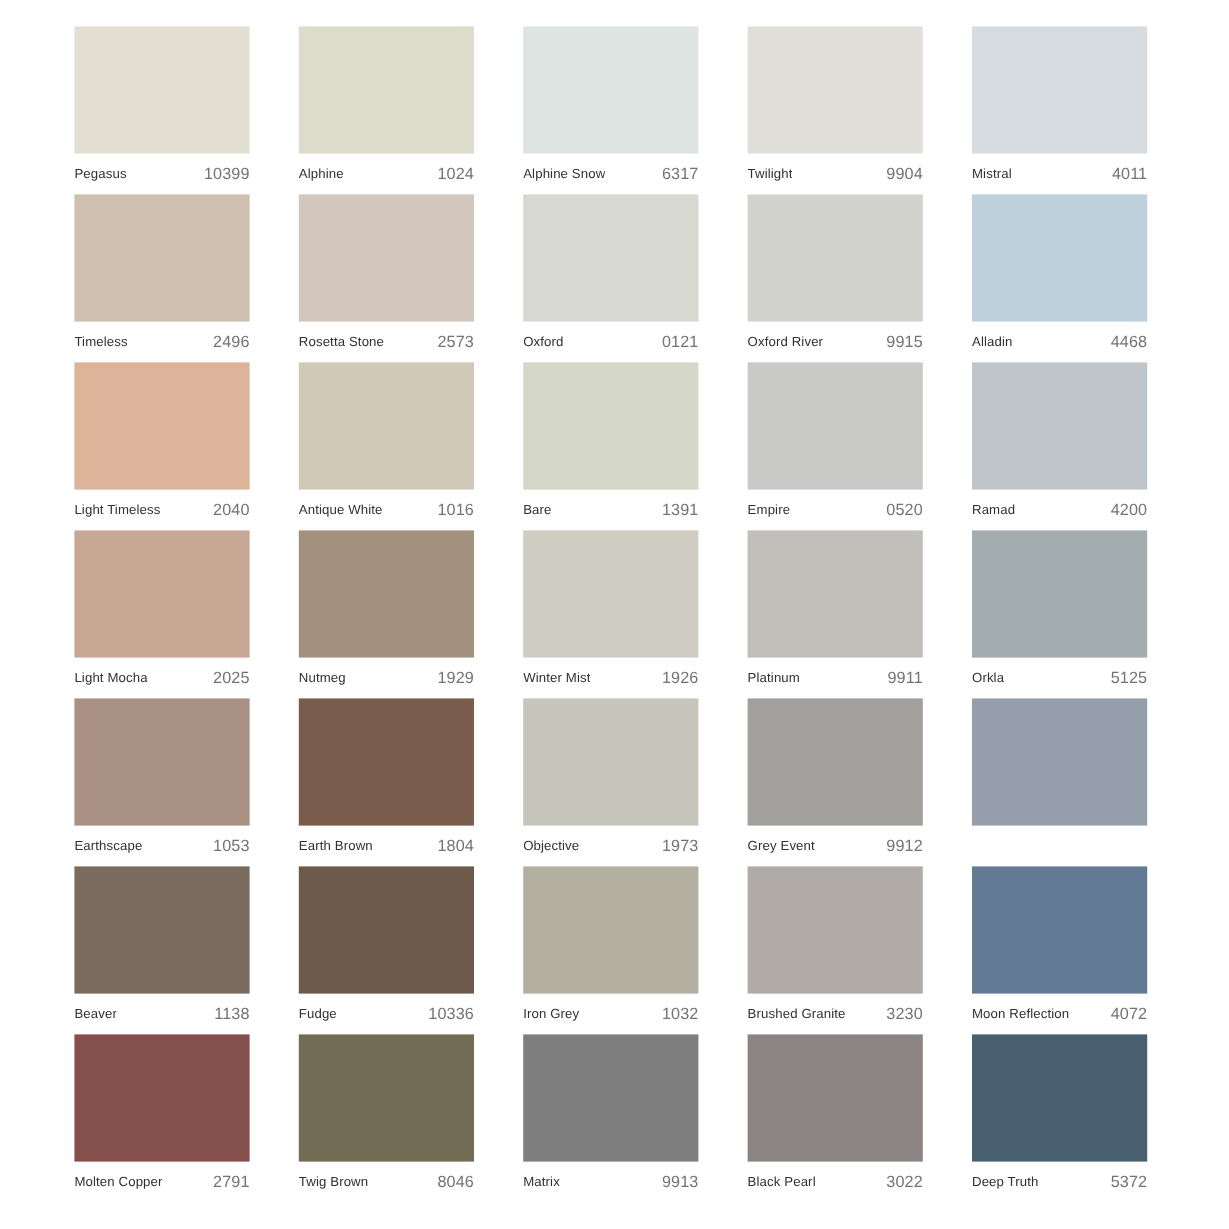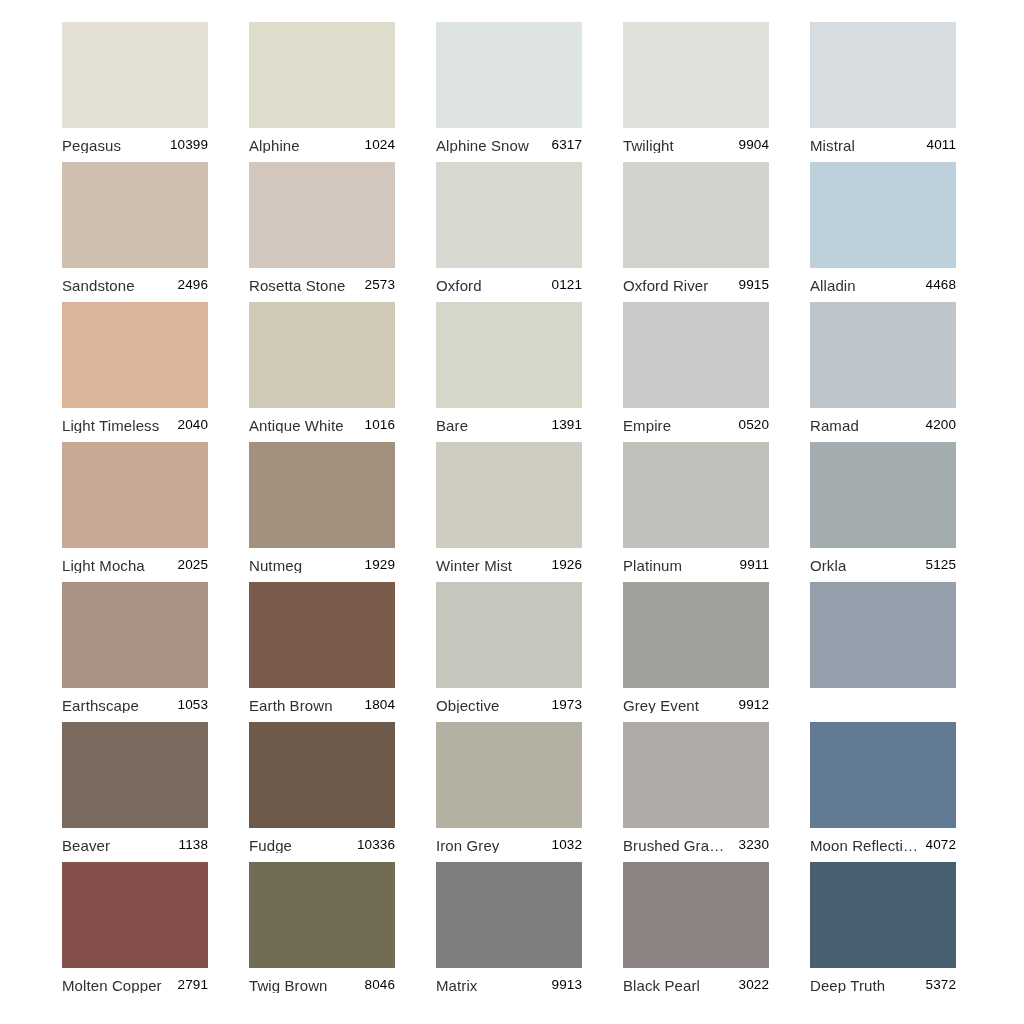--- a/index.html
+++ b/index.html
@@ -52,30 +52,30 @@
     align-items: center;
     justify-content: space-between;
     white-space: nowrap;
     font-size: 13.5px;
     line-height: 1;
     letter-spacing: 0.1px;
     color: #30302f;
   }
 
   .swatch-name {
-    font-size: 15px;
+    font-size: 11px;
     color: #30302f;
     text-align: center;
     overflow: hidden;
     text-overflow: ellipsis;
   }
 
   .swatch-code {
     font-size: 13.5px;
-    color: #000000;
+    color: #737373;
     text-align: right;
     padding-left: 6px;
   }
 </style>
 </head>
 <body style="background: rgb(255, 255, 255); color: rgb(48, 48, 47);">
 
 <main id="swatch-grid">
     <div class="swatch-cell">
       <div class="swatch-chip" style="background-color: rgb(227, 223, 210);"></div>
@@ -108,21 +108,21 @@
     <div class="swatch-cell">
       <div class="swatch-chip" style="background-color: rgb(214, 220, 224);"></div>
       <div class="swatch-caption">
         <span class="swatch-name">Mistral</span>
         <span class="swatch-code">4011</span>
       </div>
     </div>
     <div class="swatch-cell">
       <div class="swatch-chip" style="background-color: rgb(206, 191, 176);"></div>
       <div class="swatch-caption">
-        <span class="swatch-name">Sandstone</span>
+        <span class="swatch-name">Timeless</span>
         <span class="swatch-code">2496</span>
       </div>
     </div>
     <div class="swatch-cell">
       <div class="swatch-chip" style="background-color: rgb(211, 199, 189);"></div>
       <div class="swatch-caption">
         <span class="swatch-name">Rosetta Stone</span>
         <span class="swatch-code">2573</span>
       </div>
     </div>

